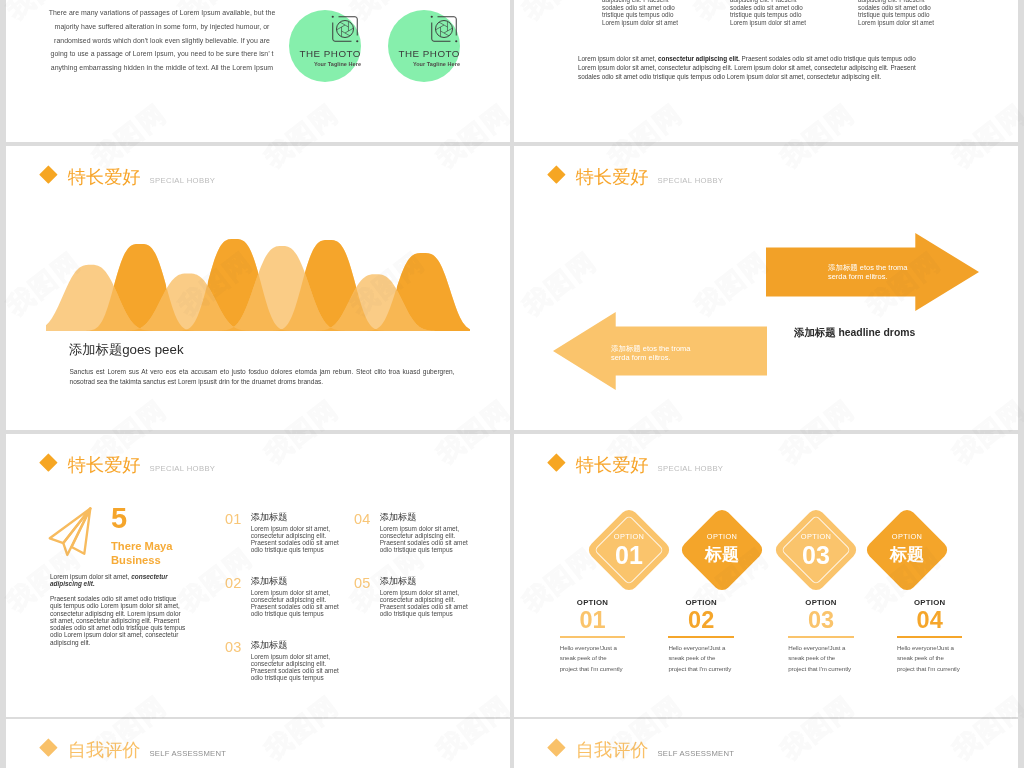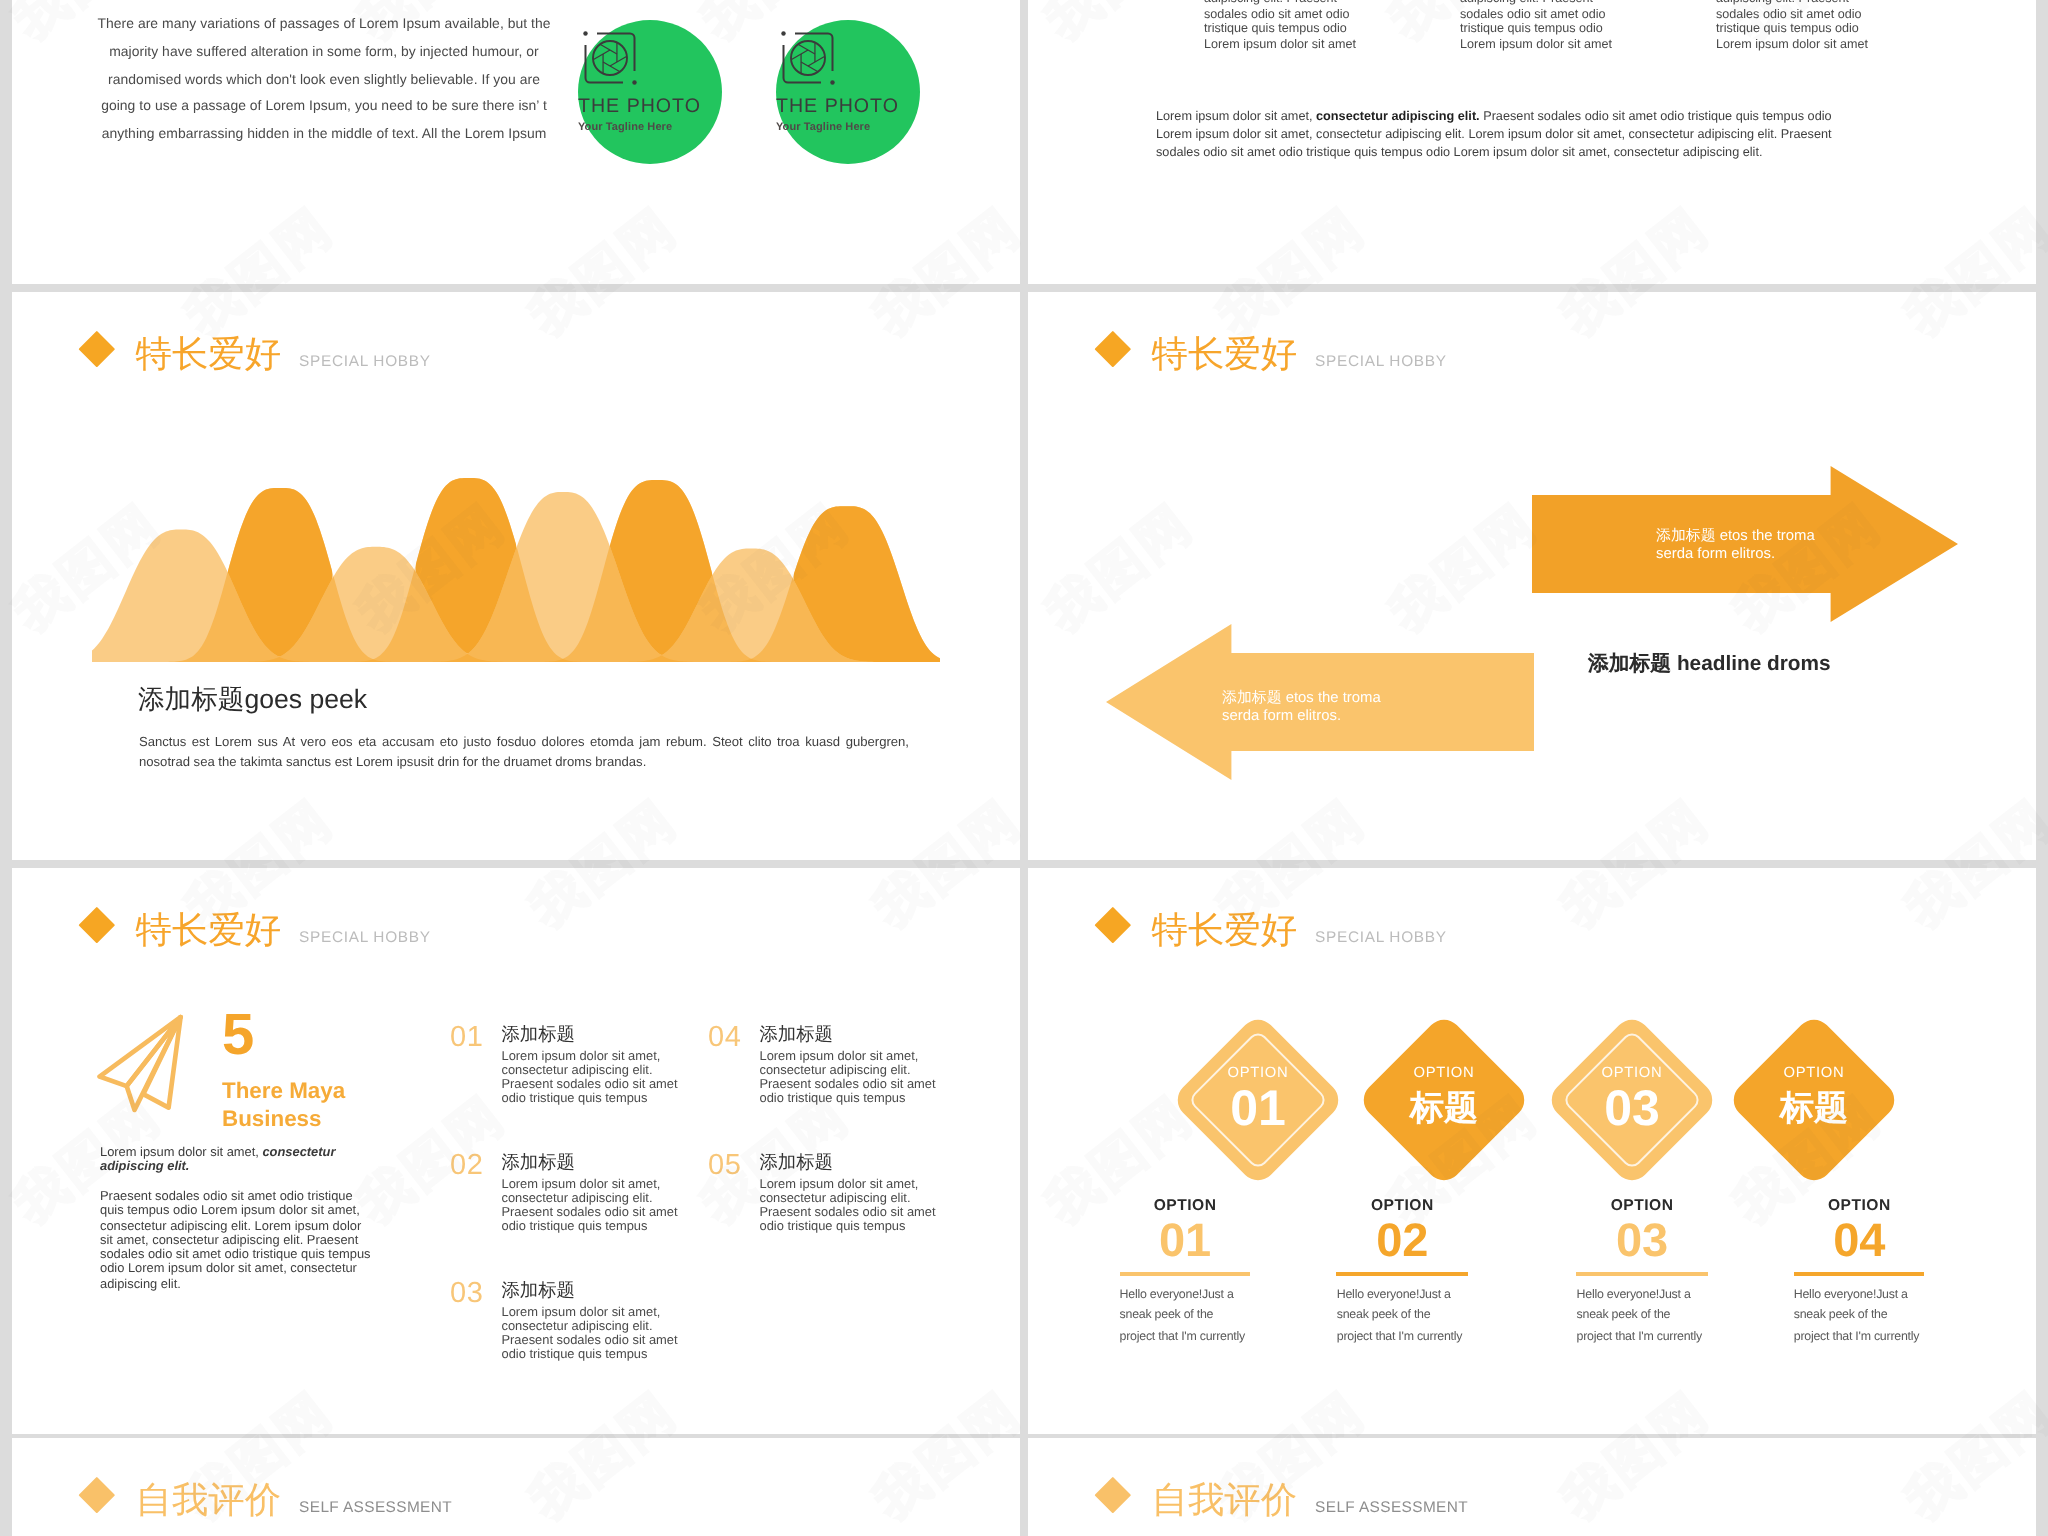--- a/index.html
+++ b/index.html
@@ -32,22 +32,22 @@
   .hd .en{font-size:7.7px;line-height:7.7px;color:#bcbcbc;margin-left:9px;
           letter-spacing:.35px;font-weight:400;padding-bottom:1.5px;}
   .hd.pale .dia{background:#F9C169;}
   .hd.pale .cn{color:#F9C067;}
   .hd.pale .en{color:#8e8e8e;letter-spacing:.2px;}
 
   
   #s1 .para{position:absolute;left:40px;top:150px;width:232px;font-size:6.95px;
             line-height:13.75px;color:#4a4a4a;text-align:center;letter-spacing:.03px;
             white-space:nowrap;}
-  .logo{position:absolute;width:72px;height:72px;border-radius:50%;background:#22c55e;
-        display:flex;flex-direction:column;align-items:flex-start;white-space:nowrap;}
+  .logo{position:absolute;width:72px;height:72px;border-radius:50%;background:#86efac;
+        display:flex;flex-direction:column;align-items:flex-end;white-space:nowrap;}
   .logo .mark{margin-top:3px;line-height:0;}
   .logo .tt{font-size:9.8px;color:#3b3b3b;letter-spacing:.5px;font-weight:400;margin-top:3px;
             line-height:11px;}
   .logo .tg{font-size:5.5px;color:#4f4a48;font-weight:700;letter-spacing:.05px;margin-top:2px;
             line-height:6px;}
 
   
   #s2 .colwrap{position:absolute;left:88px;top:140px;width:384px;display:flex;}
   #s2 .col{width:137px;font-size:6.3px;line-height:7.65px;color:#4a4a4a;white-space:nowrap;}
   #s2 .footp{position:absolute;left:64px;top:198px;width:352px;font-size:6.35px;

